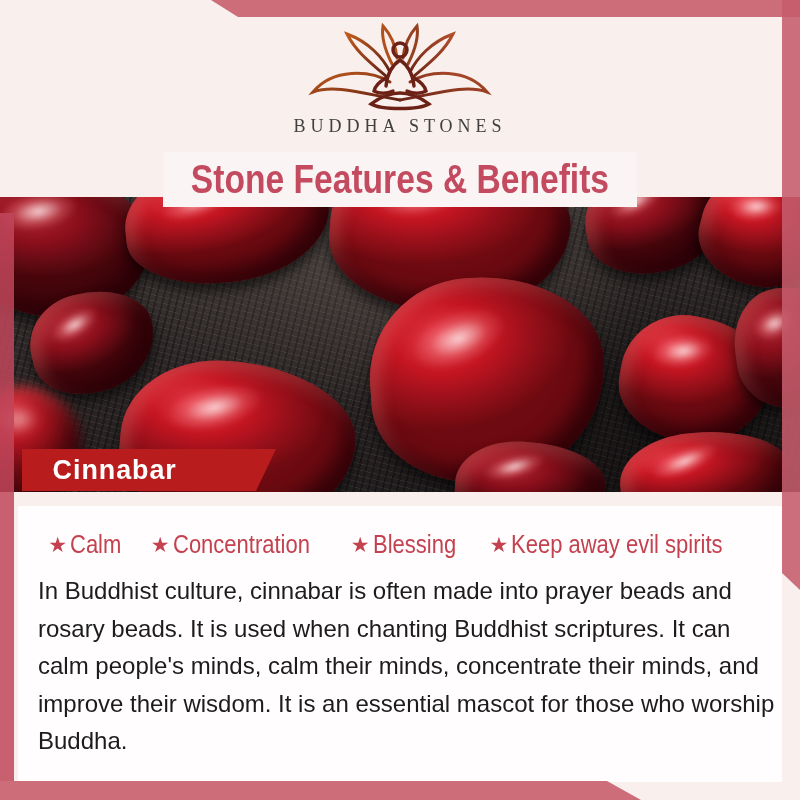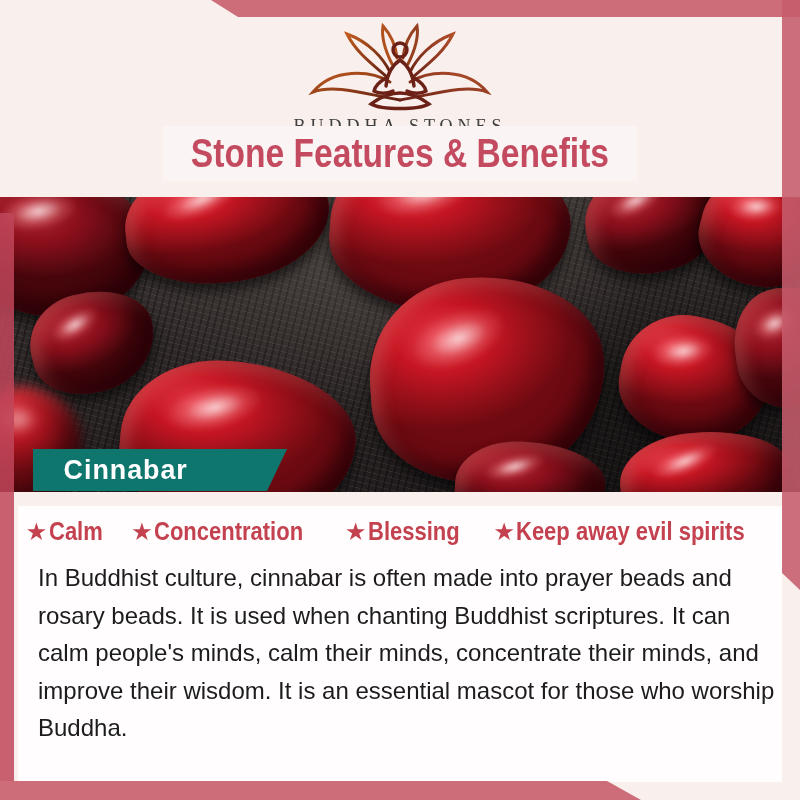--- a/index.html
+++ b/index.html
@@ -18,21 +18,21 @@
   .strip-bottom{left:0;top:781px;width:800px;height:19px;
     clip-path:polygon(0 0,607px 0,641px 19px,0 19px);z-index:7;}
 
   
   .logo-wrap{position:absolute;left:0;top:22px;width:800px;text-align:center;z-index:2;}
   .logo-wrap svg{display:block;margin:0 auto;}
   .brand-name{margin-top:2px;font-family:"Liberation Serif",serif;
     font-size:18px;letter-spacing:5px;color:#404040;font-weight:400;}
 
   
-  .title-banner{position:absolute;left:163px;top:126px;width:474px;height:55px;
+  .title-banner{position:absolute;left:163px;top:152px;width:474px;height:55px;
     background:#faf5f4;z-index:3;display:flex;align-items:center;justify-content:center;}
   .title-banner span{display:inline-block;font-size:40px;font-weight:bold;
     color:#c34a5f;transform:scaleX(.84);white-space:nowrap;letter-spacing:0px;}
 
   
   .photo{position:absolute;left:0;top:197px;width:800px;height:295px;overflow:hidden;
     background:
       radial-gradient(420px 240px at 48% 18%,rgba(132,120,110,.30),rgba(0,0,0,0) 65%),
       radial-gradient(500px 300px at 85% 80%,rgba(0,0,0,.45),rgba(0,0,0,0) 70%),
       repeating-linear-gradient(104deg,rgba(0,0,0,.30) 0 2px,rgba(255,255,255,0) 2px 7px),
@@ -47,31 +47,31 @@
                inset 8px 8px 16px rgba(255,120,120,.38),
                0 8px 12px rgba(0,0,0,.55);}
   .stone::after{content:"";position:absolute;left:18%;top:16%;width:42%;height:26%;
     background:radial-gradient(closest-side,rgba(255,235,235,.85),rgba(255,170,170,.25) 60%,rgba(255,255,255,0) 100%);
     border-radius:50%;transform:rotate(-18deg);filter:blur(2px);}
   .stone.dark{background:
       radial-gradient(55% 45% at 35% 30%,#b52736 0%,#8c0f1c 45%,#5f0a12 80%,#47060c 100%);}
   .stone.blurred{filter:blur(6px);opacity:.95;}
 
   
-  .ribbon{position:absolute;left:15px;top:449px;width:272px;height:42px;
-    background:#0f766e;z-index:8;display:flex;align-items:center;
+  .ribbon{position:absolute;left:4px;top:449px;width:272px;height:42px;
+    background:#b91c1c;z-index:8;display:flex;align-items:center;
     clip-path:polygon(18px 0,272px 0,252px 42px,18px 42px);}
   .ribbon span{display:inline-block;margin-left:46px;color:#ffffff;
     font-size:28px;font-weight:bold;letter-spacing:1px;transform:scaleX(.96);}
 
   
   .card{position:absolute;left:18px;top:506px;width:764px;height:276px;
     background:#fffdfd;z-index:4;}
-  .benefits{margin-top:11px;text-align:center;white-space:nowrap;
-    color:#c4414f;font-weight:bold;}
+  .benefits{margin-top:24px;text-align:center;white-space:nowrap;
+    color:#c4414f;font-weight:normal;}
   .benefit-item{display:inline-block;margin:0 9px;}
   .benefit-item .star{font-size:21px;vertical-align:1px;margin-right:3px;}
   .benefit-item .blabel{display:inline-block;font-size:25px;transform:scaleX(.88);
     transform-origin:left center;letter-spacing:0px;}
   .description{margin:13px 18px 0 20px;width:742px;
     font-size:24px;line-height:37.5px;color:#1c1c1c;letter-spacing:0px;}
 </style>
 </head>
 <body>
 

